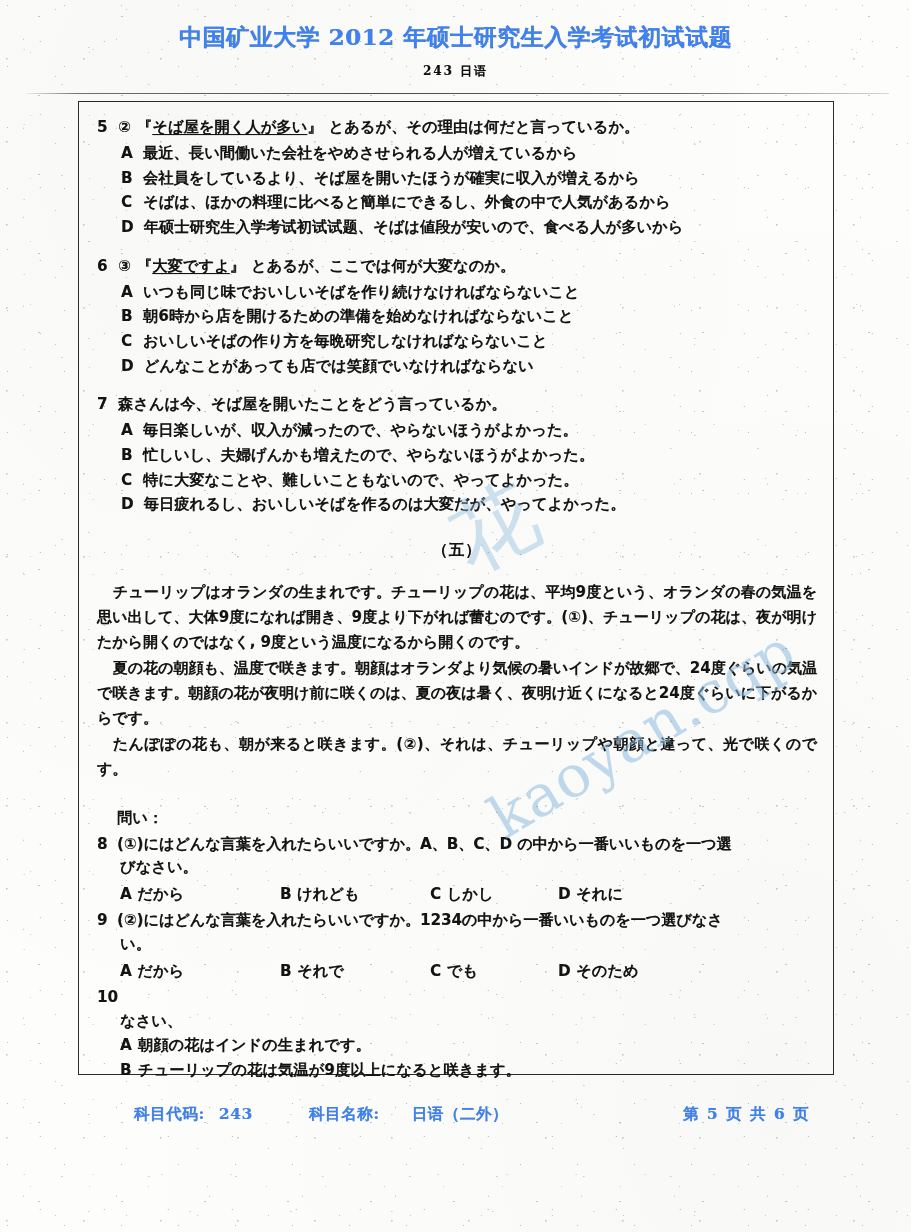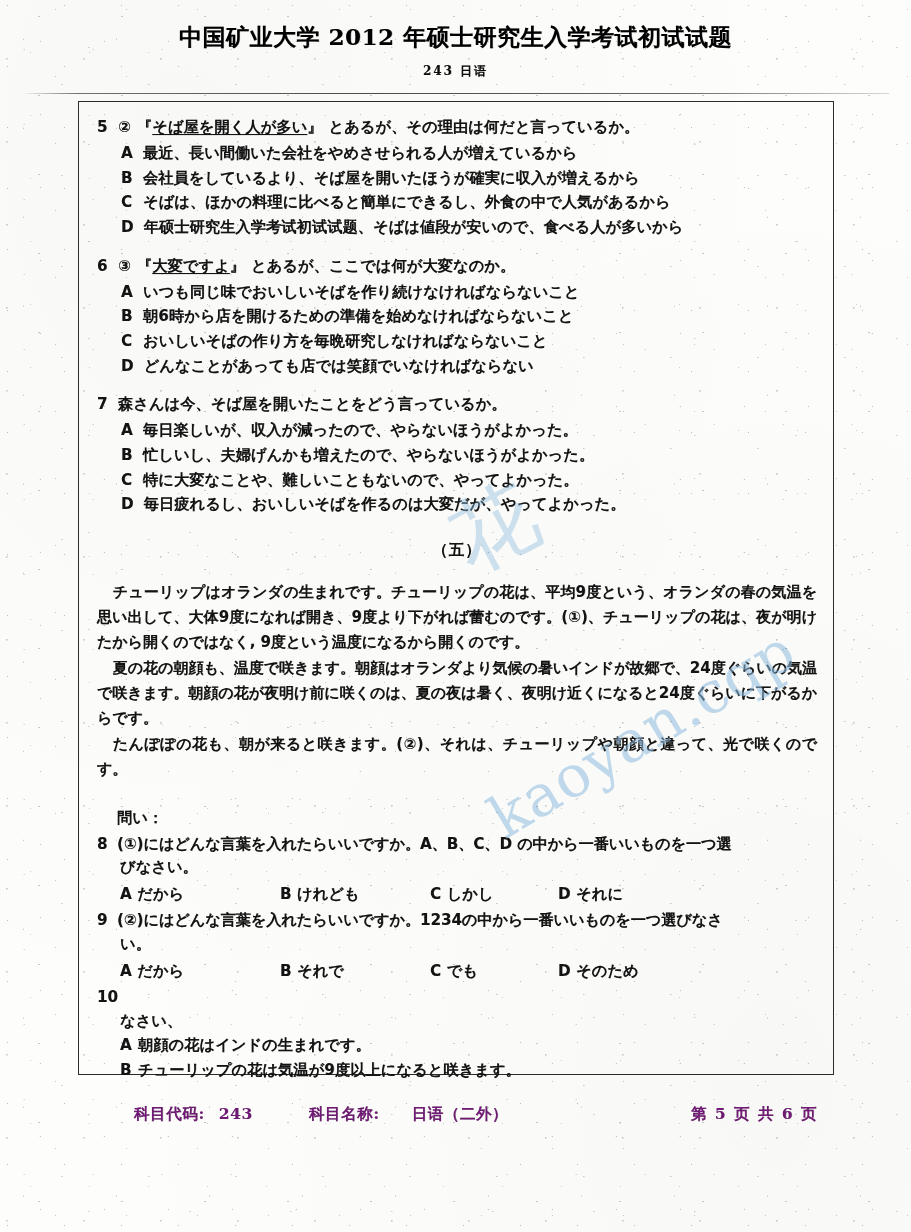--- a/index.html
+++ b/index.html
@@ -49,21 +49,21 @@
     top: 0; left: 0; right: 0;
     text-align: center;
     z-index: 5;
   }
   .header-title {
     margin-top: 22px;
     font-family: "DejaVu Serif", "Liberation Serif", serif;
     font-size: 23px;
     font-weight: 700;
     letter-spacing: .5px;
-    color: #000000;
+    color: #3b82f6;
     text-shadow: .4px .3px 0 rgba(0,0,0,.45);
   }
   .header-subtitle {
     margin-top: 10px;
     font-family: "DejaVu Serif", "Liberation Serif", serif;
     font-size: 12px;
     font-weight: 700;
     letter-spacing: 2px;
     color: #0d0d0d;
     text-shadow: .4px .3px 0 rgba(0,0,0,.4);
@@ -204,30 +204,30 @@
   .doc-footer {
     position: absolute;
     left: 78px;
     top: 1104px;
     width: 760px;
     display: flex;
     align-items: baseline;
     font-family: "DejaVu Serif", "Liberation Serif", serif;
     font-size: 15.5px;
     font-weight: 700;
-    color: #701a75;
+    color: #3b82f6;
     letter-spacing: .6px;
     z-index: 6;
     text-shadow: .35px .25px 0 rgba(0,0,0,.35);
   }
   .foot-code-label { margin-left: 56px; }
   .foot-code-value { margin-left: 14px; }
   .foot-name-label { margin-left: 56px; }
   .foot-name-value { margin-left: 32px; }
-  .foot-pagination { margin-left: auto; margin-right: 20px; letter-spacing: 1.5px; }
+  .foot-pagination { margin-left: auto; margin-right: 28px; letter-spacing: 1.5px; }
 
   
   .watermark-layer {
     position: absolute;
     inset: 0;
     pointer-events: none;
     z-index: 20;
   }
   .wm-text {
     position: absolute;

